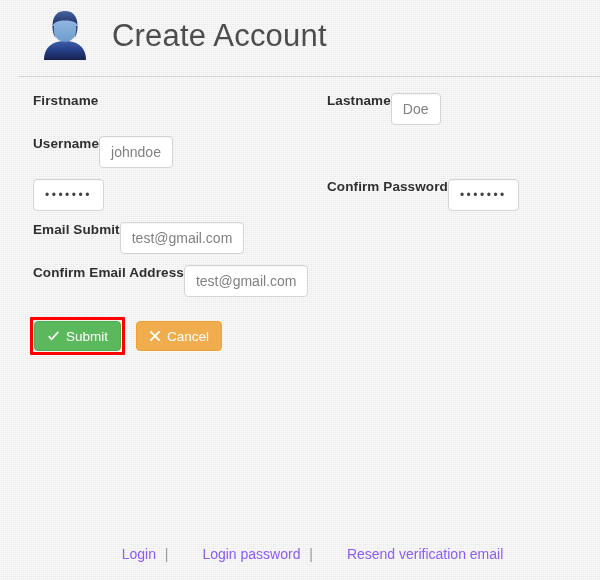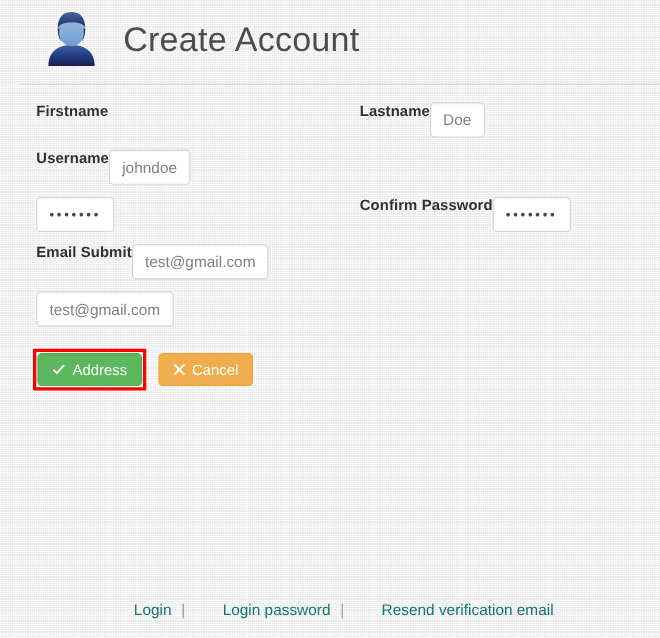--- a/index.html
+++ b/index.html
@@ -138,21 +138,21 @@
   .footer-links {
     position: absolute;
     left: 0;
     right: 0;
     top: 544px;
     text-align: center;
     font-size: 14px;
     line-height: 20px;
   }
   .footer-links a {
-    color: #0f766e;
+    color: #8b5cf6;
     text-decoration: none;
     margin-left: 25px;
   }
   .footer-links .sep {
     color: #9a9a9a;
     margin: 0 5px;
   }
 </style>
 </head>
 <body>
@@ -219,35 +219,36 @@
 
     <div class="row">
       <div class="field full">
         <div class="label">Email Submit</div>
         <div class="input" placeholder="test@gmail.com">test@gmail.com</div>
       </div>
     </div>
 
     <div class="row">
       <div class="field full">
+        <div class="label">Confirm Email Address</div>
         <div class="input" placeholder="test@gmail.com">test@gmail.com</div>
       </div>
     </div>
 
   </div>
 
   <div class="buttons">
     <div class="btn-highlight">
       <div class="btn btn-submit">
         <span>
           <svg width="13" height="13" viewBox="0 0 14 14" aria-hidden="true">
             <path d="M1.2 7.3 L5.1 11.2 L12.8 2.6 L11.4 1.4 L5.0 8.5 L2.5 6.0 Z" fill="#ffffff"></path>
           </svg>
         </span>
-        <span>Address</span>
+        <span>Submit</span>
       </div>
     </div>
     <div class="btn btn-cancel">
       <span>
         <svg width="12" height="12" viewBox="0 0 14 14" aria-hidden="true">
           <path d="M2.4 0.9 L7 5.5 L11.6 0.9 L13.1 2.4 L8.5 7 L13.1 11.6 L11.6 13.1 L7 8.5 L2.4 13.1 L0.9 11.6 L5.5 7 L0.9 2.4 Z" fill="#ffffff"></path>
         </svg>
       </span>
       <span>Cancel</span>
     </div>

